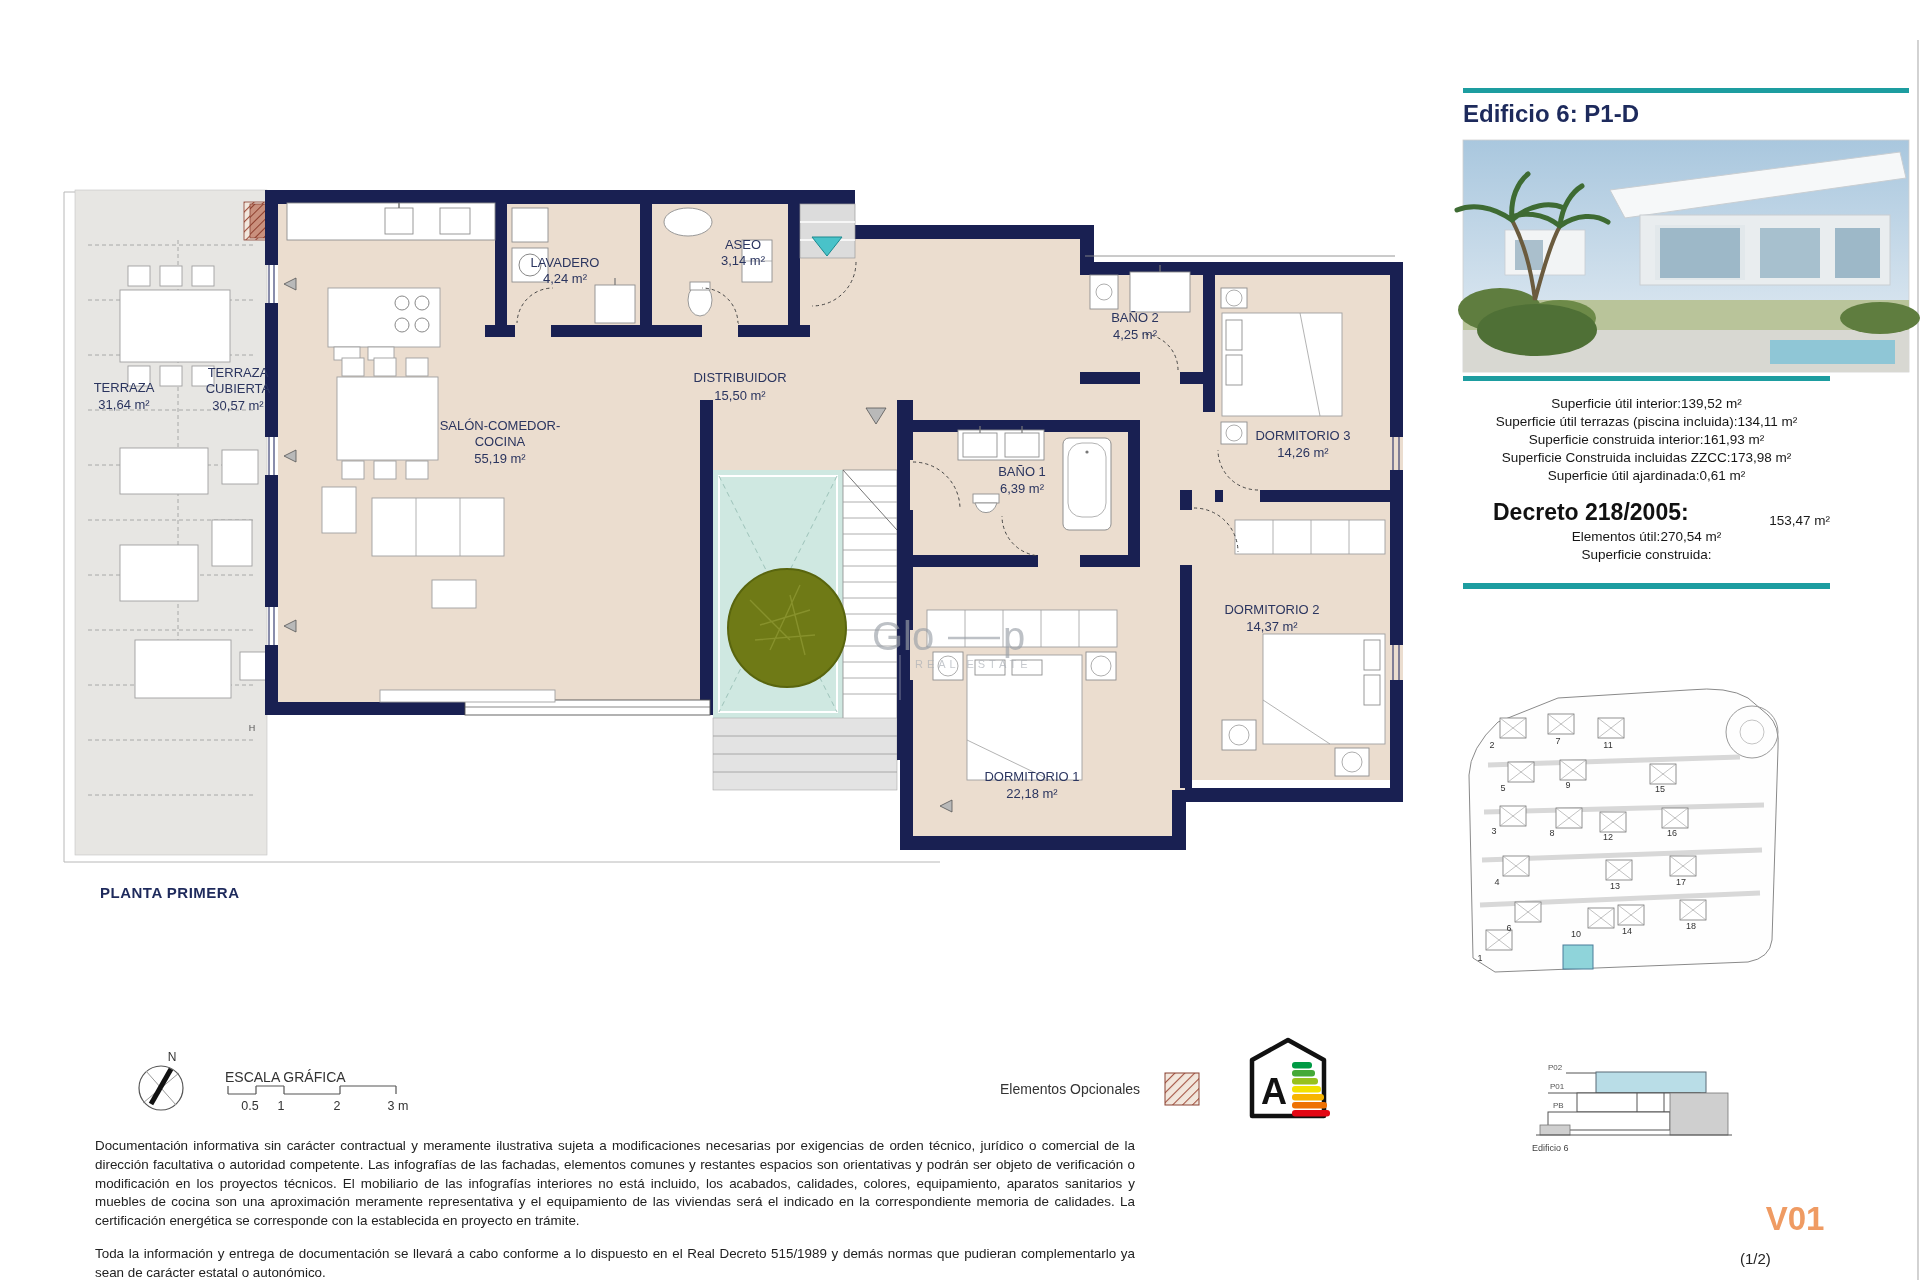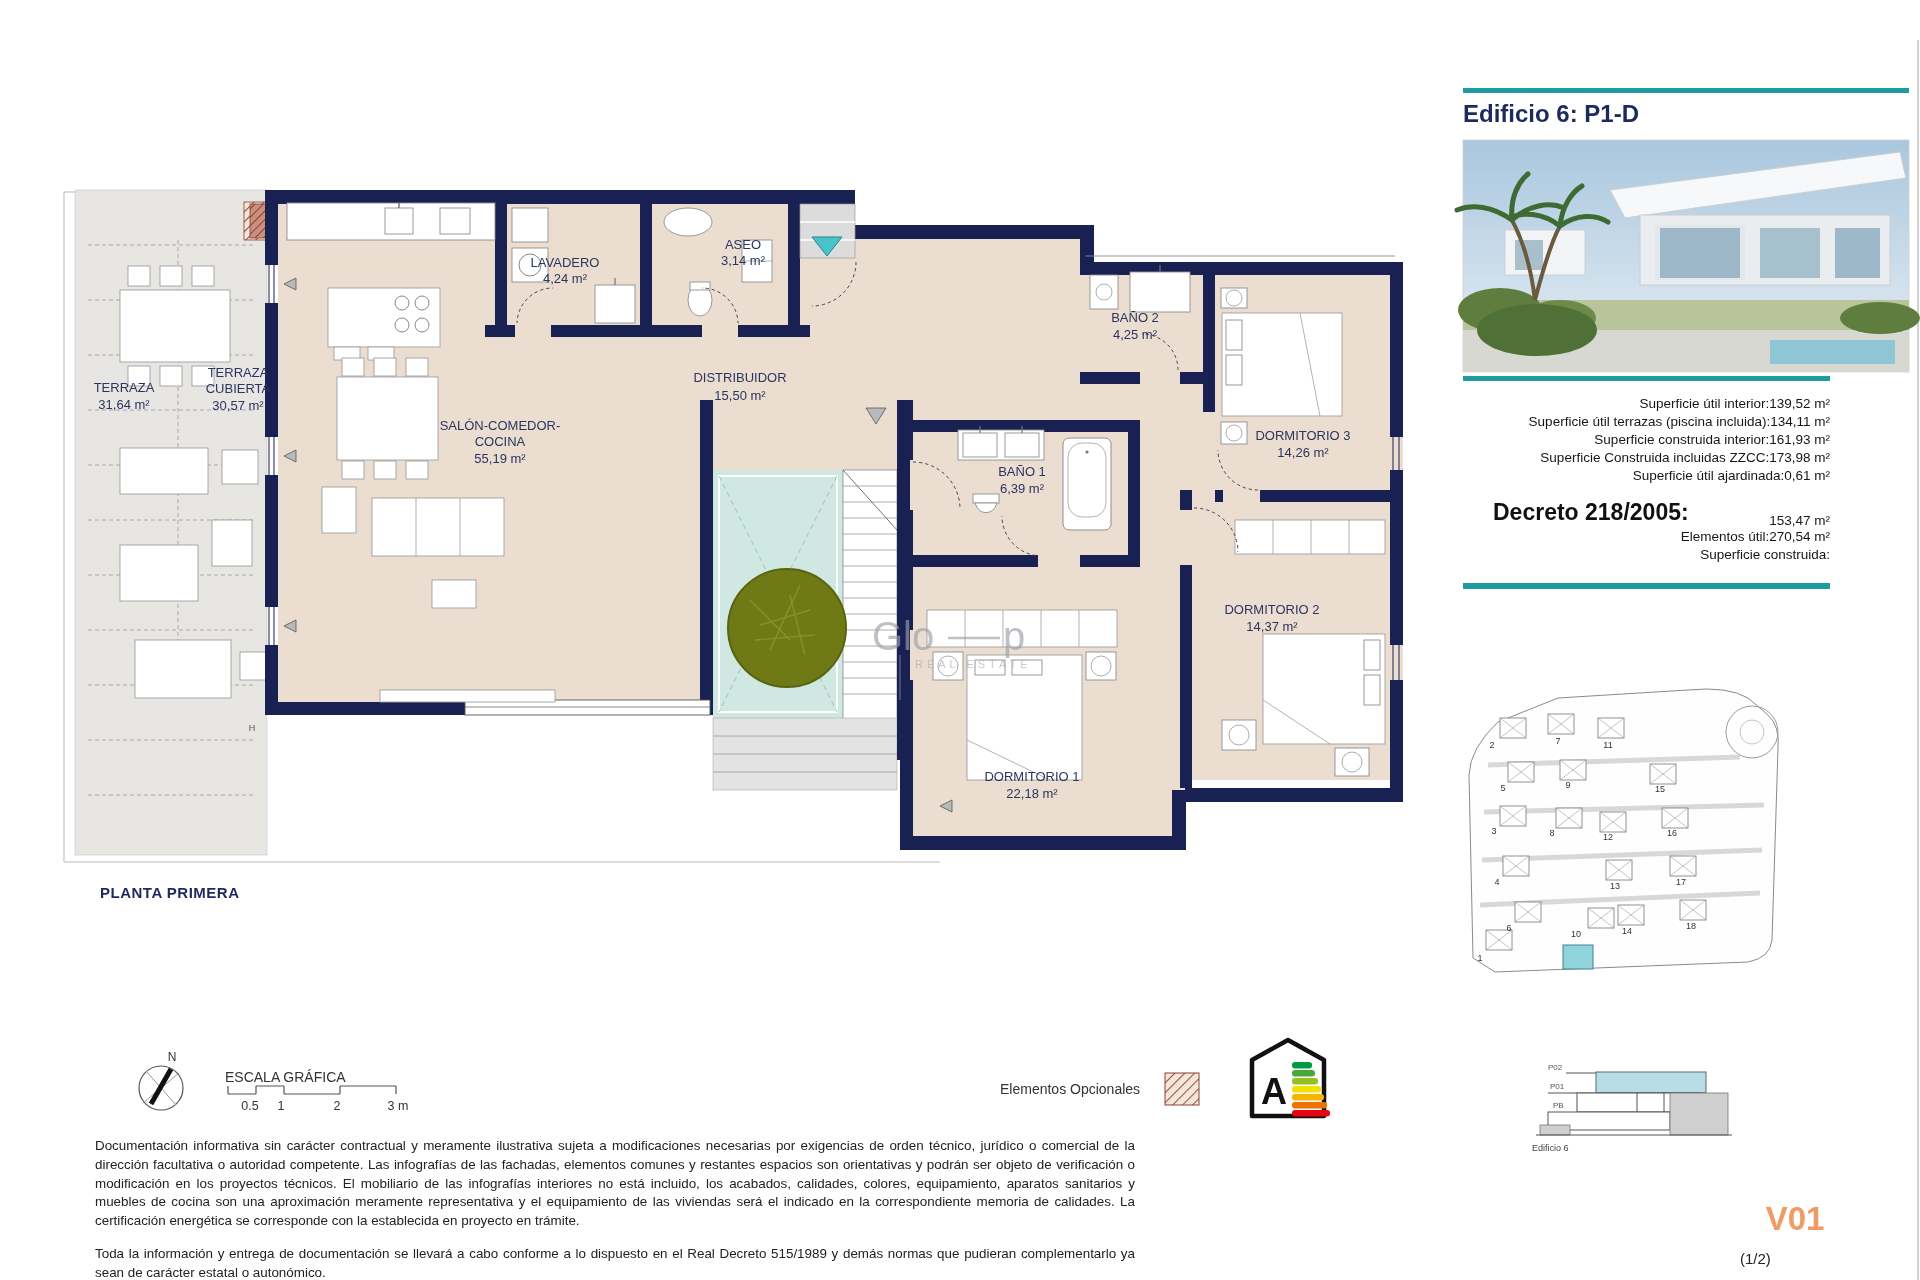--- a/index.html
+++ b/index.html
@@ -6,21 +6,21 @@
   .page{position:relative;width:1920px;height:1280px;background:#ffffff;overflow:hidden;
         font-family:"Liberation Sans",sans-serif;color:#1a1a1a;}
   .abs{position:absolute;}
   svg text{font-family:"Liberation Sans",sans-serif;}
   
   .rule{position:absolute;height:5px;background:#1d9da0;}
   .hdr{position:absolute;left:1463px;top:100px;width:450px;font-size:24px;font-weight:bold;color:#1d2a5c;}
   .sup-title{font-size:27px;font-weight:bold;color:#111;}
   .viv{color:#ef9b63;font-size:21px;}
   .viv b{font-size:27px;}
-  .srow{display:flex;justify-content:flex-end;font-size:13.5px;line-height:18px;color:#161616;}
+  .srow{display:flex;justify-content:center;font-size:13.5px;line-height:18px;color:#161616;}
   .dec-title{font-size:23px;font-weight:bold;color:#111;margin-bottom:2px;}
   
   .planta{position:absolute;left:100px;top:884px;font-size:15px;font-weight:bold;letter-spacing:.5px;color:#1e2a5c;}
   .legal{position:absolute;left:95px;width:1040px;font-size:13.4px;line-height:18.6px;color:#222;text-align:justify;}
   .v01{position:absolute;left:1740px;top:1200px;width:110px;text-align:center;font-size:33px;font-weight:bold;color:#ef9b63;}
   .pg{position:absolute;left:1740px;top:1250px;width:110px;text-align:left;font-size:15px;color:#222;}
   
   .wall{fill:#192052;}
   .beige{fill:#ebddcf;}
   .wht{fill:#ffffff;stroke:#8f8f8f;stroke-width:0.9;}

